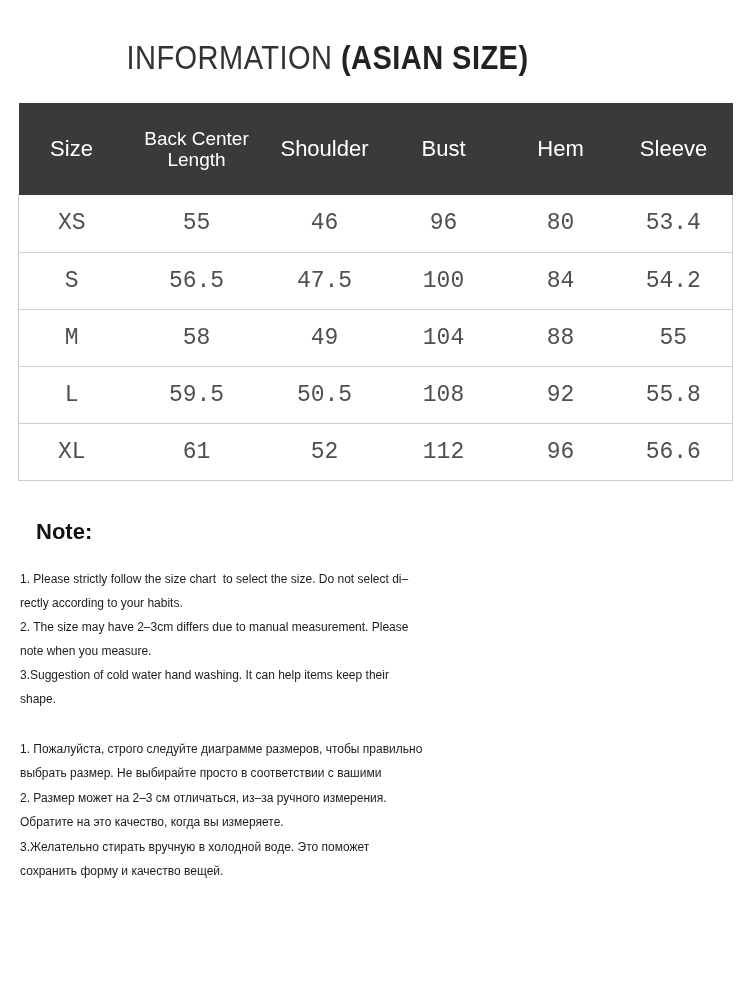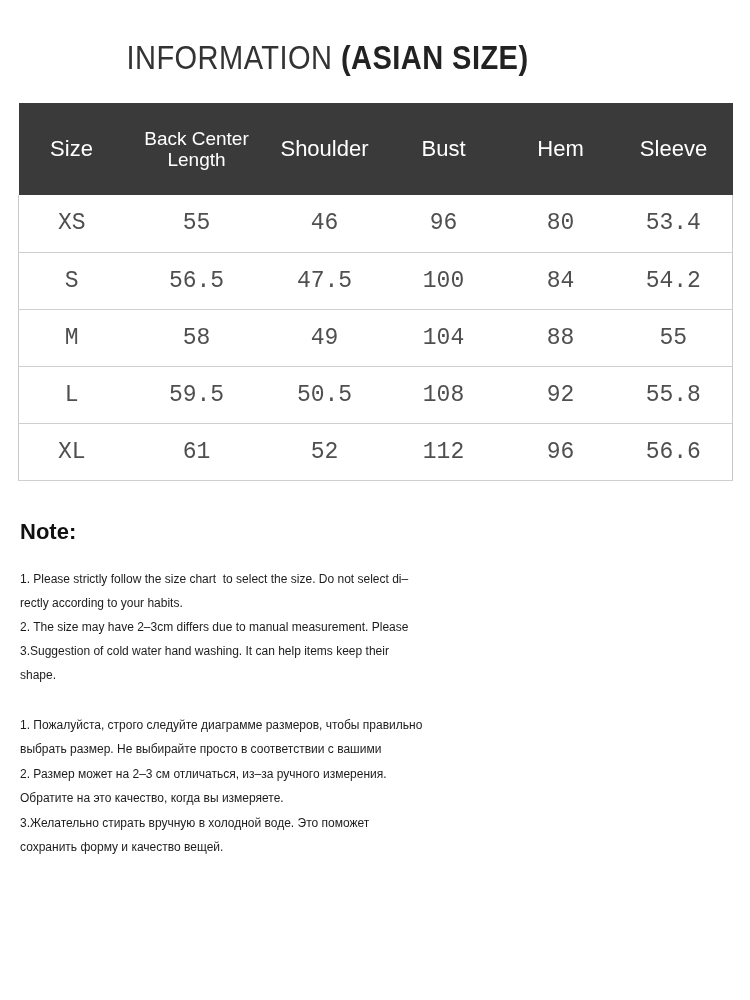--- a/index.html
+++ b/index.html
@@ -54,21 +54,21 @@
     font-size:23px;color:var(--cell-text);
     border-bottom:1px solid var(--divider);
     font-family:Liberation Mono, monospace;
   }
   .size-table td:first-child{border-left:1px solid #c9c9c9;}
   .size-table td:last-child{border-right:1px solid #c9c9c9;}
 
   
   .note-section{margin:38px 0 0 20px;}
   .note-heading{
-    margin:0;font-size:22px;line-height:26px;
+    margin:16px;font-size:22px;line-height:26px;
     font-weight:700;color:#111111;
   }
   .para{margin-top:22px;}
   .line{
     font-size:12px;line-height:24px;
     white-space:pre;color:#1c1c1c;
   }
   .attention-section{margin:26px 0 0 20px;}
   .attention-heading{
     margin:0;font-size:20px;line-height:26px;
@@ -147,20 +147,21 @@
         </tr>
       </tbody>
   </table>
 
   <section class="note-section">
     <h2 class="note-heading">Note:</h2>
     <div class="para">
         <div class="line">1. Please strictly follow the size chart  to select the size. Do not select di–</div>
         <div class="line">rectly according to your habits.</div>
         <div class="line">2. The size may have 2–3cm differs due to manual measurement. Please</div>
+        <div class="line">note when you measure.</div>
         <div class="line">3.Suggestion of cold water hand washing. It can help items keep their</div>
         <div class="line">shape.</div>
       </div>
   </section>
 
   <section class="attention-section">
     <div class="para">
         <div class="line">1. Пожалуйста, строго следуйте диаграмме размеров, чтобы правильно</div>
         <div class="line">выбрать размер. Не выбирайте просто в соответствии с вашими</div>
         <div class="line">2. Размер может на 2–3 см отличаться, из–за ручного измерения.</div>

